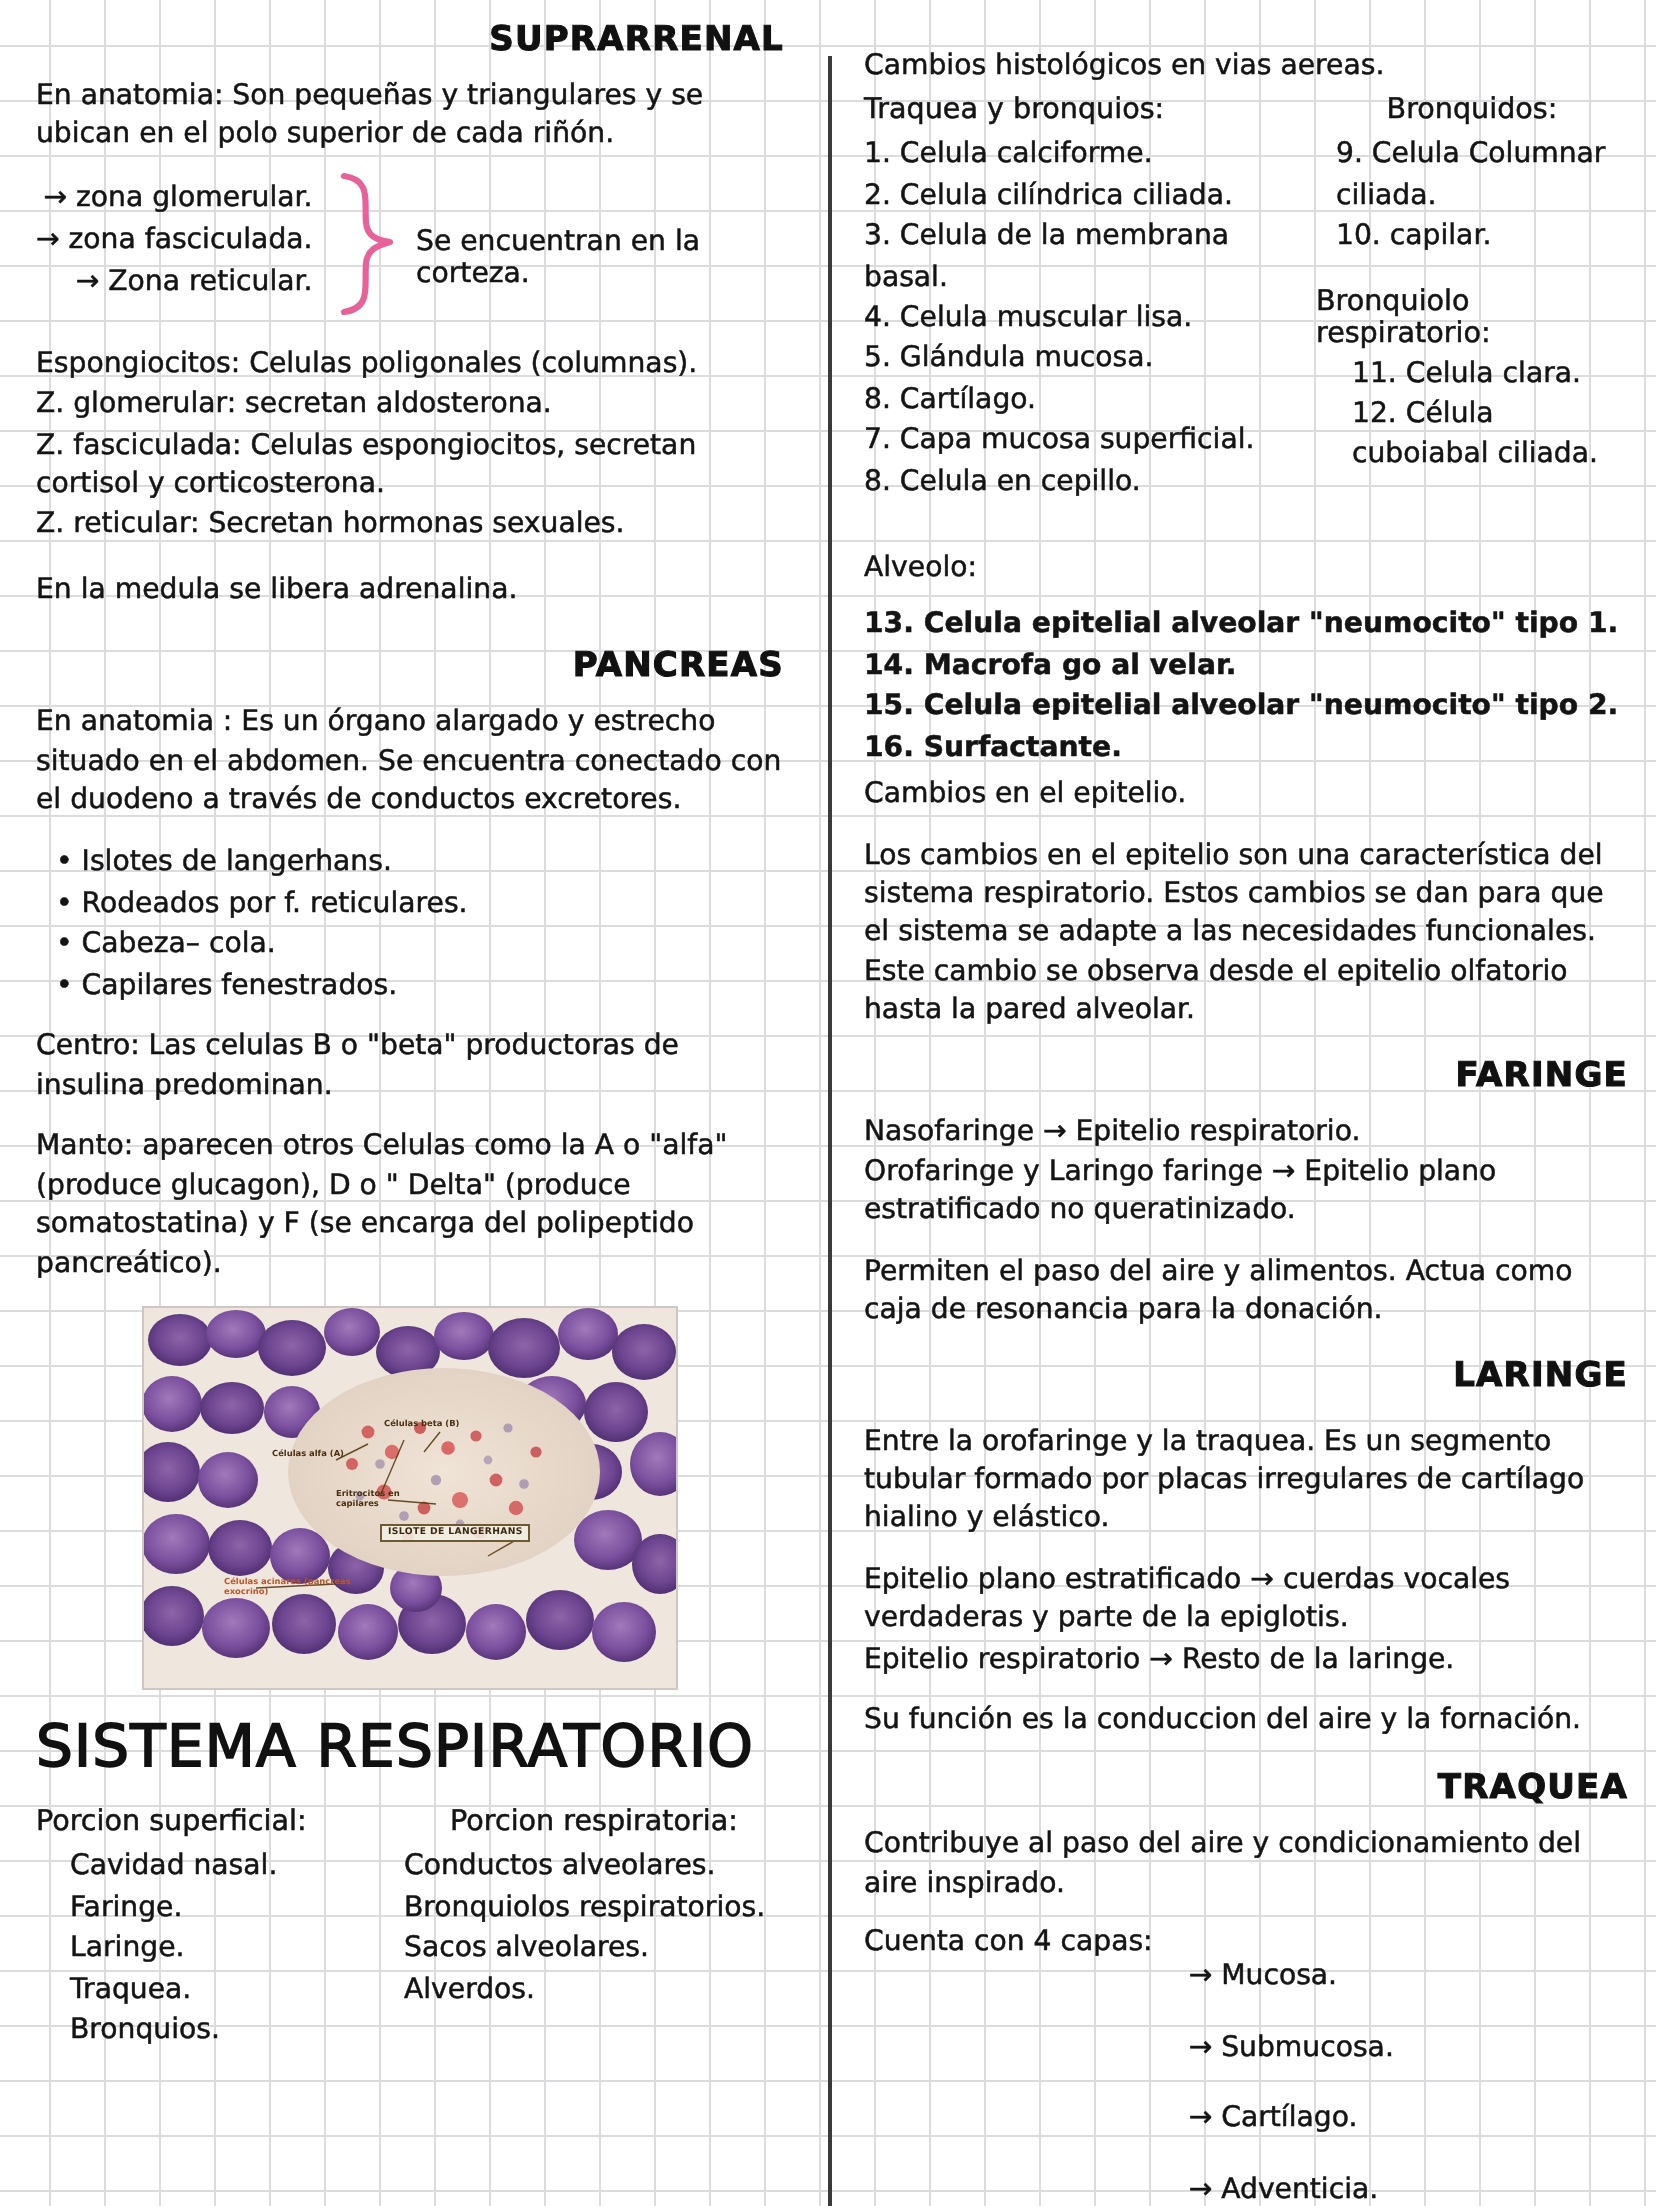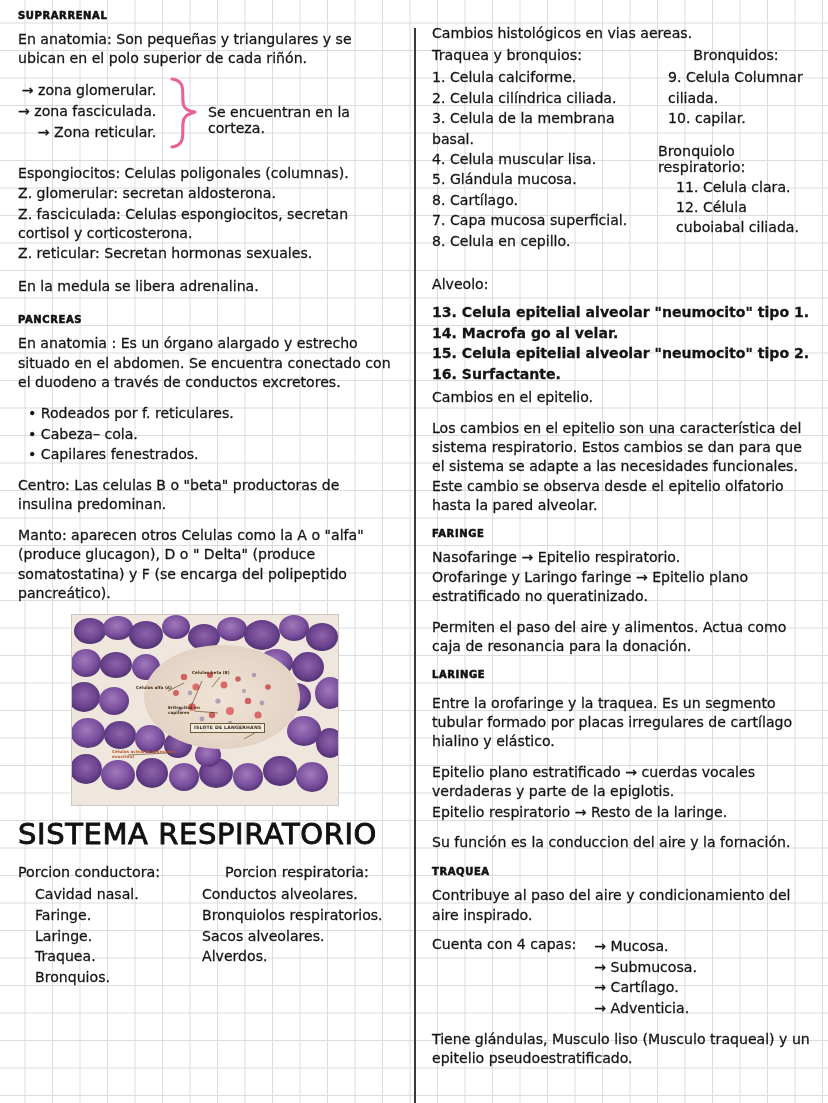--- a/index.html
+++ b/index.html
@@ -35,24 +35,24 @@
   .col {
     position: absolute;
     top: 0;
     box-sizing: border-box;
   }
   .col-left  { left: 0;     width: 414px; padding: 6px 22px 0 18px; }
   .col-right { left: 416px; width: 412px; padding: 24px 14px 0 16px; }
 
   
   .h-section {
-    text-align: left;
+    text-align: right;
     font-family: "DejaVu Sans", sans-serif;
     font-weight: bold;
-    font-size: 10px;
+    font-size: 17px;
     letter-spacing: 0.6px;
     color: #111111;
     margin: 4px 0 9px 0;
     -webkit-text-stroke: 0.55px #111111;
   }
   .h-big {
     text-align: left;
     font-weight: normal;
     font-size: 29px;
     letter-spacing: 0.6px;
@@ -136,20 +136,21 @@
   .resp-list.flush { margin-left: 0; }
 
   
   .capas { display: flex; margin: 0 0 11px 0; }
   .capas-label { font-size: 14.1px; color: #141414; -webkit-text-stroke: 0.26px #141414; }
   .capas-items { margin-left: 18px; }
   .capas-items div {
     font-size: 14.1px;
     line-height: 20.6px;
     color: #141414;
+    margin-top: 15px;
     -webkit-text-stroke: 0.26px #141414;
   }
 
   
   .micro-wrap {
     position: relative;
     width: 266px;
     height: 190px;
     margin: 6px 0 0 53px;
     background: #e9e2dd;
@@ -211,20 +212,21 @@
     <p class="t sub tight">Z. fasciculada: Celulas espongiocitos, secretan cortisol y corticosterona.</p>
     <p class="t sub">Z. reticular: Secretan hormonas sexuales.</p>
 
     <p class="t" style="margin-top:13px;">En la medula se libera adrenalina.</p>
 
     <div class="h-section" style="margin-top:18px;">PANCREAS</div>
 
     <p class="t">En anatomia : Es un órgano alargado y estrecho situado en el abdomen. Se encuentra conectado con el duodeno a través de conductos excretores.</p>
 
     <ul class="bullets">
+      <li>• Islotes de langerhans.</li>
       <li>• Rodeados por f. reticulares.</li>
       <li>• Cabeza– cola.</li>
       <li>• Capilares fenestrados.</li>
     </ul>
 
     <p class="t">Centro: Las celulas B o "beta" productoras de insulina predominan.</p>
 
     <p class="t">Manto: aparecen otros Celulas como la A o "alfa" (produce glucagon), D o " Delta" (produce somatostatina) y F (se encarga del polipeptido pancreático).</p>
 
     <div class="micro-wrap">
@@ -328,21 +330,21 @@
       <div class="micro-tag" style="left:120px; top:55px;">Células beta (B)</div>
       <div class="micro-tag" style="left:96px; top:90px; width:40px;">Eritrocitos en capilares</div>
       <div class="micro-tag" style="left:40px; top:134px; width:66px; color:#b8572c;">Células acinares (pancreas exocrino)</div>
       <div class="micro-label">ISLOTE DE LANGERHANS</div>
     </div>
 
     <div class="h-big">SISTEMA RESPIRATORIO</div>
 
     <div class="resp-cols">
       <div class="rc1">
-        <div class="resp-head">Porcion conductora:</div>
+        <div class="resp-head">Porcion superficial:</div>
         <ul class="resp-list">
           <li>Cavidad nasal.</li>
           <li>Faringe.</li>
           <li>Laringe.</li>
           <li>Traquea.</li>
           <li>Bronquios.</li>
 
         </ul>
       </div>
       <div class="rc2">

